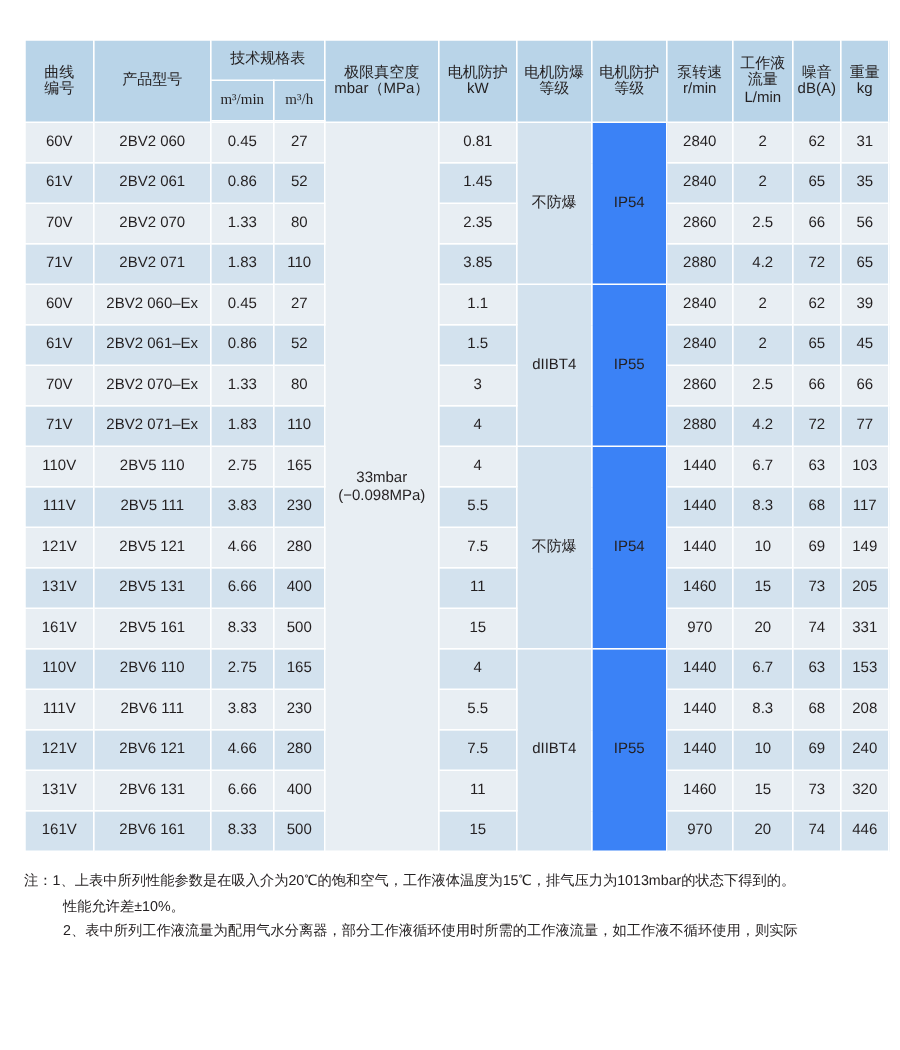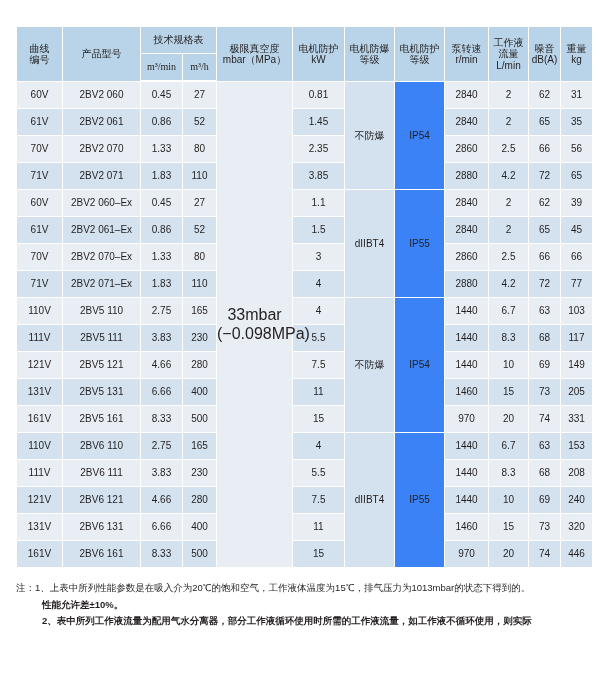--- a/index.html
+++ b/index.html
@@ -48,40 +48,39 @@
     background: #b9d4e8;
     font-size: 10px;
     font-weight: normal;
     height: 22px;
   }
   .hdr-tall { height: 30px; font-family: Liberation Serif, serif; }
   .cell-a { background: #e8eef3; }
   .cell-b { background: #d3e2ee; }
   .span-cell { background: #d3e2ee; }
   .span-cell-light { background: #3b82f6; }
-  .vac { background: #e8eef3; font-size: 16px; line-height: 1.45; }
+  .vac { background: #e8eef3; font-size: 10px; line-height: 1.45; }
   .notes {
     margin-top: 12px;
     font-size: 9.5px;
     line-height: 1.75;
     color: #231f20;
   }
   .notes .note-row {
     display: flex;
     align-items: flex-start;
   }
   .notes .note-lead {
     white-space: nowrap;
   }
   .notes .note-body {
     flex: 1;
   }
   .notes .note-indent {
     padding-left: 26px;
-    font-weight: bold;
   }
 </style>
 </head>
 <body>
 
 <div class="page">
 
 
   <table class="spec">
     <colgroup>

